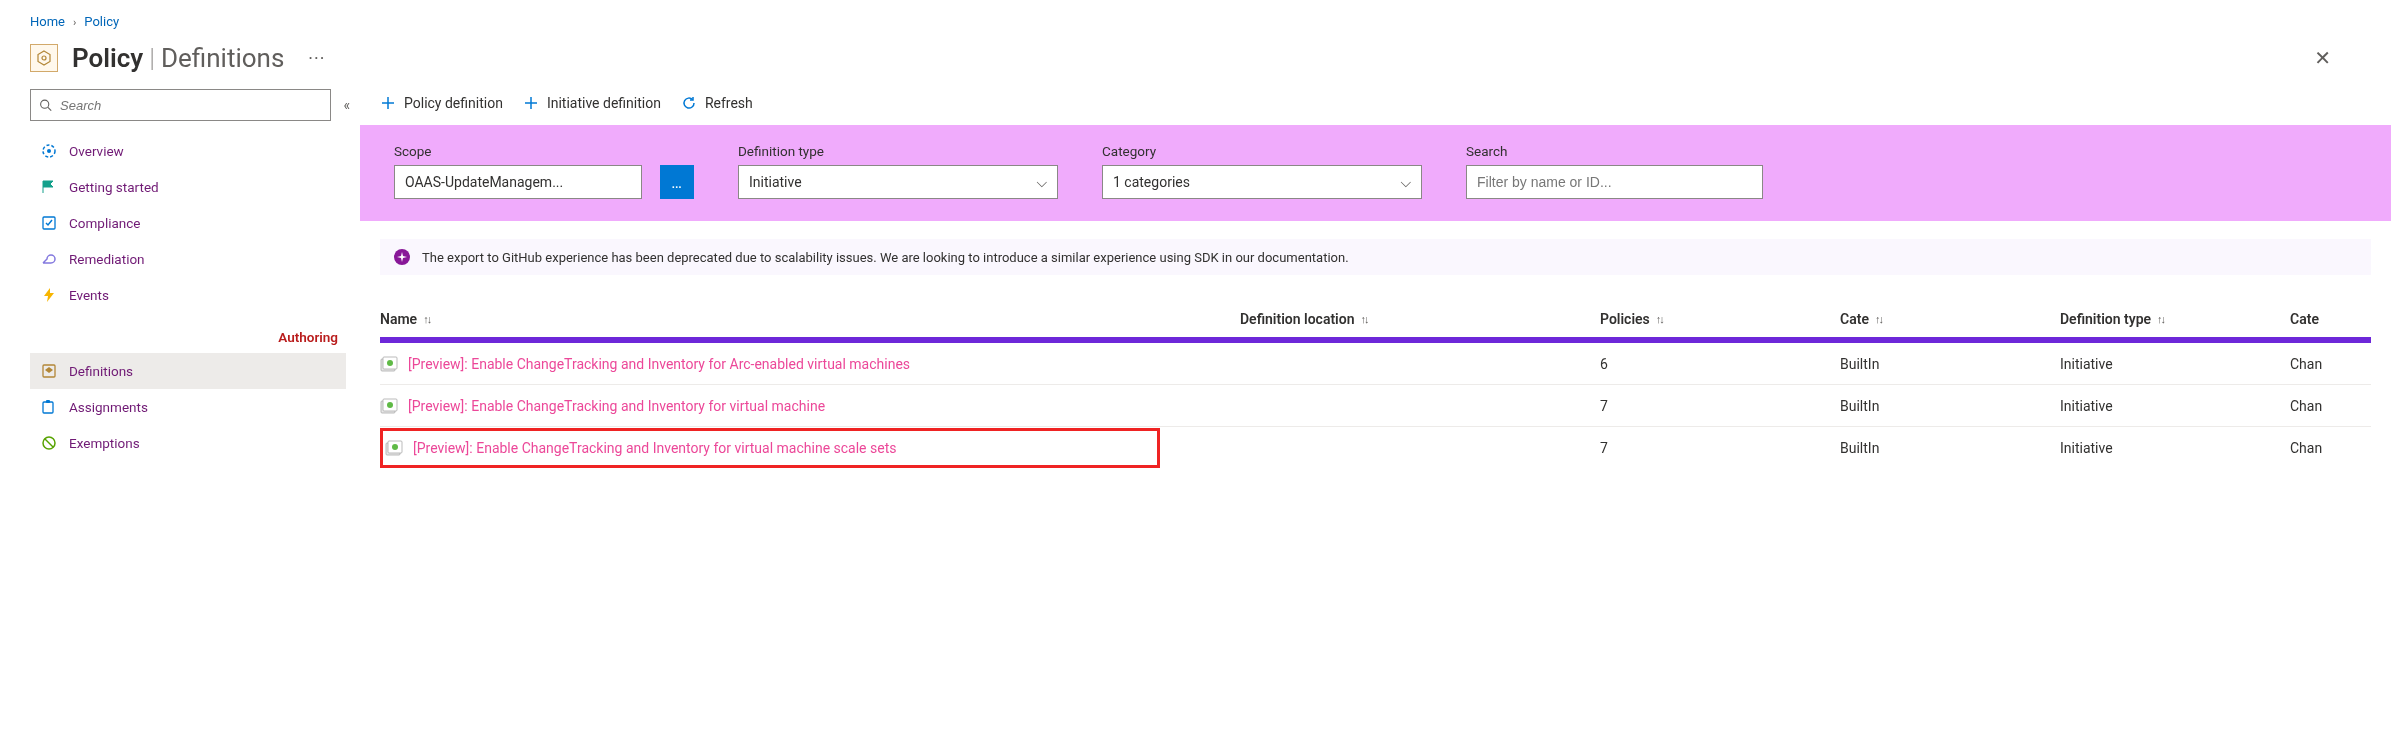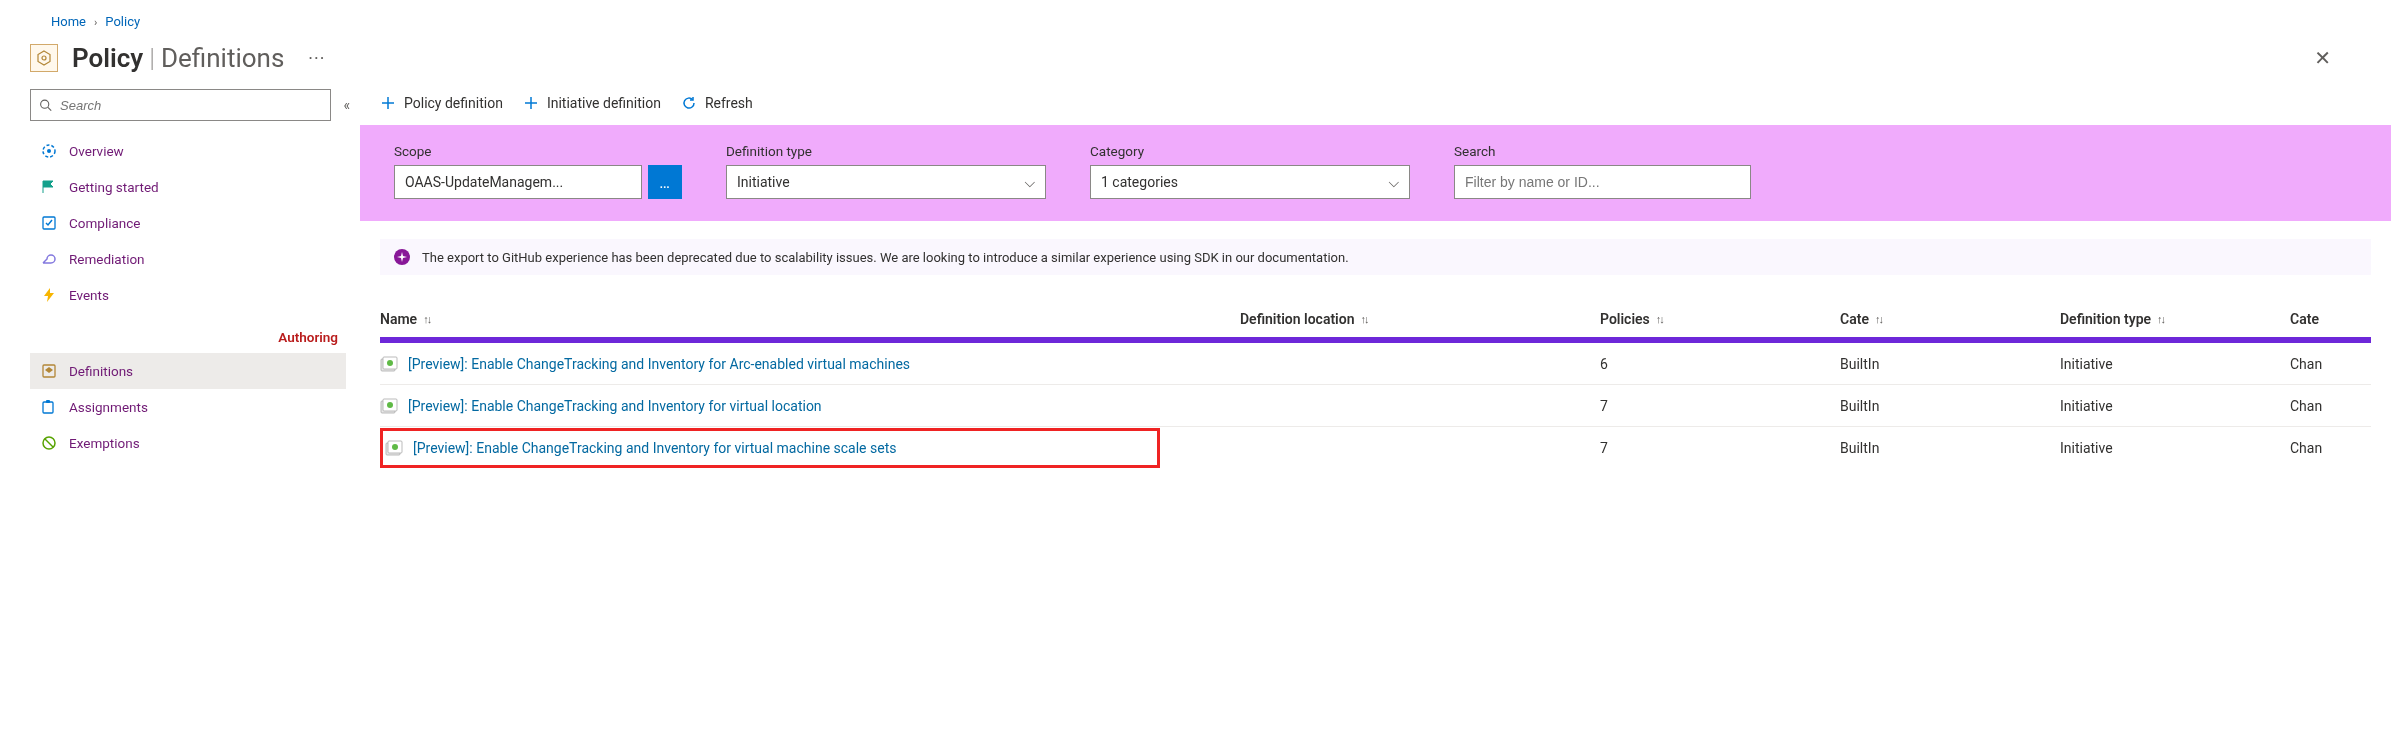--- a/index.html
+++ b/index.html
@@ -11,21 +11,20 @@
     background: #fff;
   }
   .page { width: 2391px; }
   
   .breadcrumb {
     display: flex;
     align-items: flex-end;
     gap: 8px;
     padding: 14px 0 8px 30px;
     font-size: 13px;
-    margin-left: 21px;
   }
   .breadcrumb a { color: #0066b8; text-decoration: none; }
   .breadcrumb .sep { color: #605e5c; font-size: 11px; }
   
   .title-row {
     display: flex;
     align-items: center;
     padding: 6px 30px 10px 30px;
     gap: 14px;
   }
@@ -129,21 +128,21 @@
     background: #f0abfc;
     padding: 18px 34px 22px 34px;
     display: flex;
     gap: 44px;
     align-items: flex-end;
   }
   .filter-group {
     display: flex; flex-direction: column; gap: 6px;
   }
   .filter-label { font-size: 13.5px; color: #323130; }
-  .scope-row { display: flex; gap: 6px; align-items: center; }
+  .scope-row { display: flex; gap: 18px; align-items: center; }
   .scope-box {
     border: 1px solid #8a8886;
     background: #fff;
     height: 34px;
     display: flex;
     align-items: center;
     padding: 0 10px;
     font-size: 14px;
     color: #323130;
   }
@@ -213,21 +212,21 @@
     font-weight: 600;
     font-size: 14px;
     border-bottom: 6px solid #6d28d9;
   }
   .th { display: flex; align-items: center; gap: 6px; }
   .sort-arrows { font-size: 11px; color: #605e5c; letter-spacing: -2px;}
   .trow { font-size: 14px; }
   .cell-name {
     display: flex; align-items: center; gap: 10px;
   }
-  .cell-name a { color: #0369a1; text-decoration: none; }
+  .cell-name a { color: #ec4899; text-decoration: none; }
   .init-icon {
     width: 18px; height: 18px;
     display: inline-flex; align-items: center; justify-content: center;
   }
   .init-icon svg { width: 18px; height: 18px; }
   .trow:last-child { border-bottom: none; }
   
   .row3box {
     border: 3px solid #ef2323;
     grid-column: 1 / 2;
@@ -467,21 +466,21 @@
 
         <div class="trow">
           <div class="cell-name">
             <span class="init-icon">
                 <svg viewBox="0 0 18 18">
                   <rect x="1" y="4" width="14" height="12" rx="1" fill="#e8e8e8" stroke="#aaa" stroke-width="0.8"></rect>
                   <rect x="3" y="2" width="14" height="12" rx="1" fill="#fff" stroke="#aaa" stroke-width="0.8"></rect>
                   <circle cx="10" cy="8" r="3" fill="#5fba46"></circle>
                 </svg>
               </span>
-            <a href="#">[Preview]: Enable ChangeTracking and Inventory for virtual location</a>
+            <a href="#">[Preview]: Enable ChangeTracking and Inventory for virtual machine</a>
           </div>
           <div></div>
           <div>7</div>
           <div>BuiltIn</div>
           <div>Initiative</div>
           <div>Chan</div>
         </div>
 
         <div class="trow">
           <div class="row3box">

